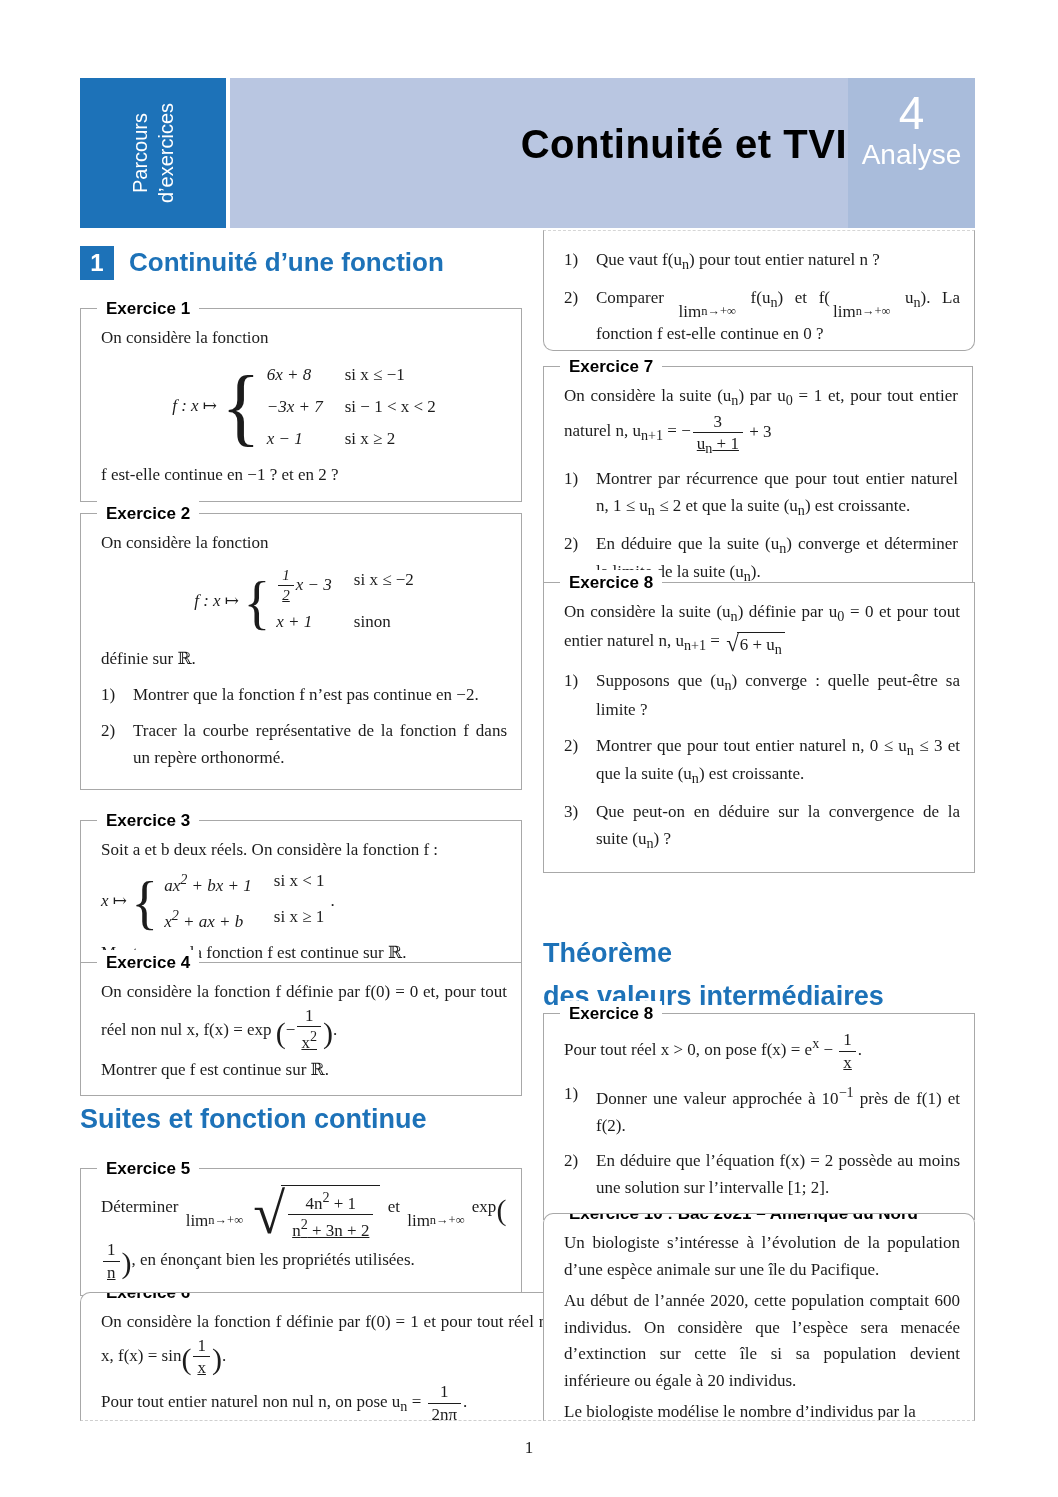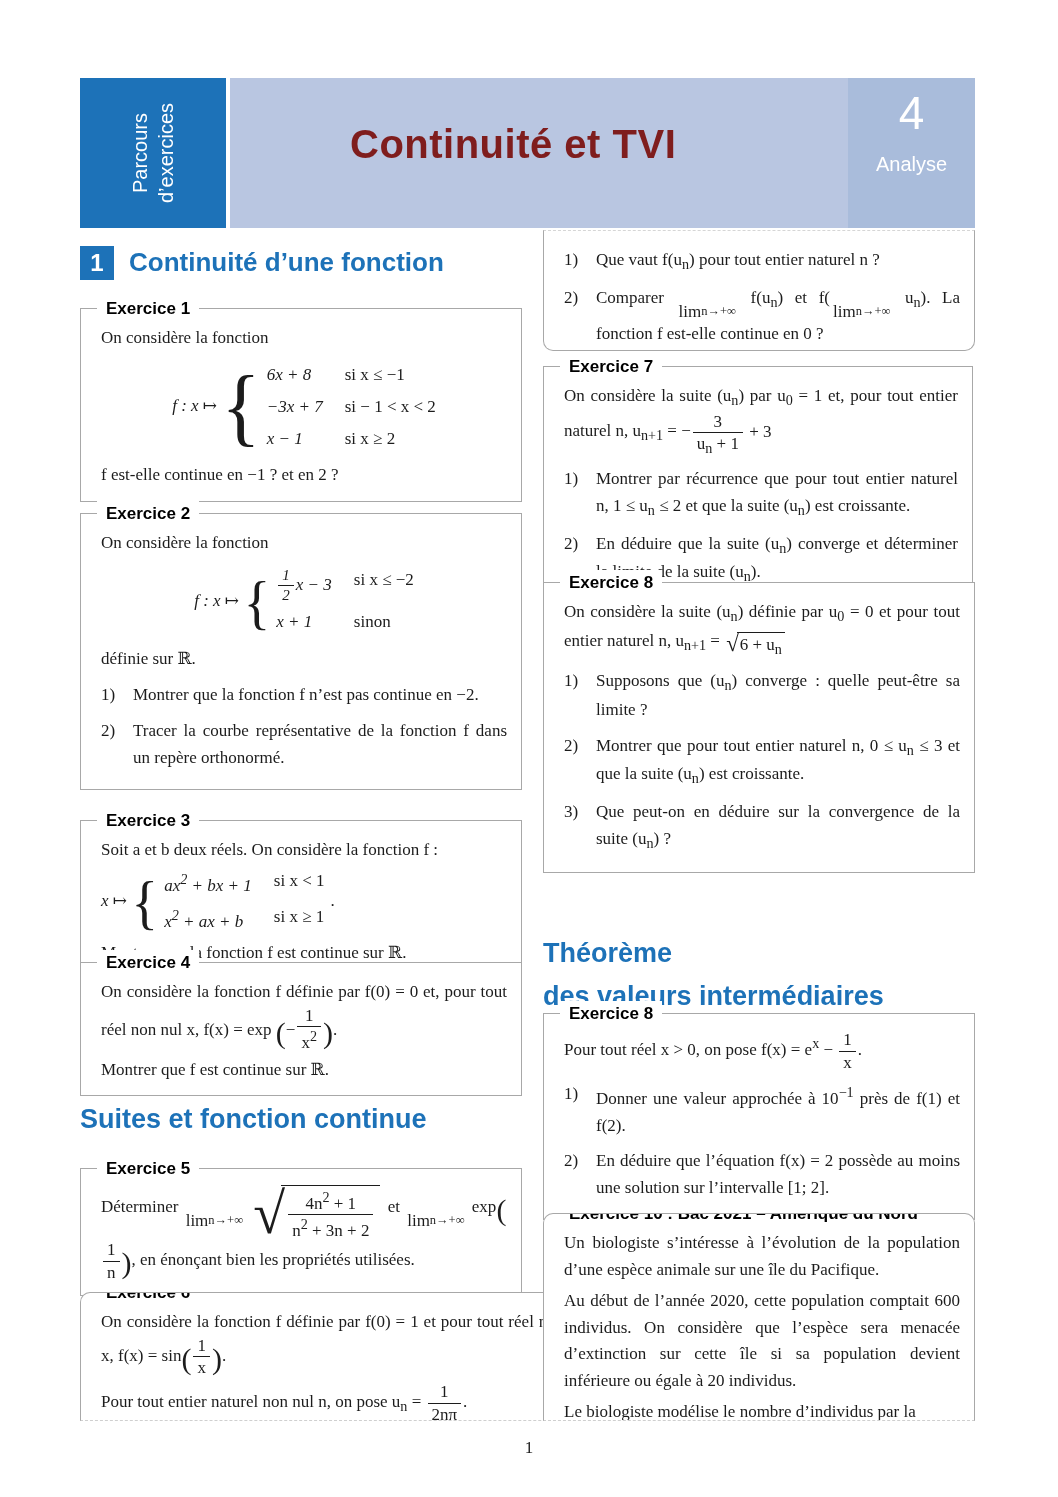--- a/index.html
+++ b/index.html
@@ -24,31 +24,31 @@
   }
   .hdr-side-text{
     transform:rotate(-90deg);color:#fff;text-align:center;white-space:nowrap;
     font:20px/1.3 "Liberation Sans","DejaVu Sans",sans-serif;
   }
   .hdr-banner{
     position:absolute;left:230px;top:78px;width:745px;height:150px;
     background:var(--banner);
   }
   .hdr-title{
-    position:absolute;left:120px;top:42px;width:480px;text-align:left;
-    font:bold 40px/1.2 "Liberation Sans","DejaVu Sans",sans-serif;color:#7f1d1d;
+    position:absolute;left:137px;top:42px;width:480px;text-align:right;
+    font:bold 40px/1.2 "Liberation Sans","DejaVu Sans",sans-serif;color:#000000;
     letter-spacing:0.5px;
   }
   .hdr-chap{
     position:absolute;left:848px;top:78px;width:127px;height:150px;
     background:var(--chapter);color:#fff;text-align:center;
     font-family:"Liberation Sans","DejaVu Sans",sans-serif;
   }
   .hdr-chap-num{font-size:46px;line-height:1.1;margin-top:10px;font-weight:400;}
-  .hdr-chap-sub{font-size:20px;margin-top:14px;font-weight:400;}
+  .hdr-chap-sub{font-size:28px;font-weight:400;}
 
   
   .h-sec{
     position:absolute;display:flex;align-items:center;gap:15px;
     font:bold 26px/1.2 "Liberation Sans","DejaVu Sans",sans-serif;color:var(--accent);
   }
   .secnum{
     width:34px;height:34px;background:var(--accent);color:#fff;
     display:flex;align-items:center;justify-content:center;
     font:bold 24px/1 "Liberation Sans","DejaVu Sans",sans-serif;flex:0 0 auto;
@@ -87,21 +87,21 @@
   .mi{font-style:italic;}
   .dmath{text-align:center;margin:10px 0;}
   .cases{display:inline-flex;align-items:center;gap:6px;vertical-align:middle;}
   .brace{font-weight:400;line-height:0;transform:scaleY(1.05);display:inline-block;}
   .brace.b3{font-size:82px;}
   .brace.b2{font-size:56px;}
   .rows{display:inline-grid;grid-template-columns:auto auto;column-gap:22px;row-gap:5px;text-align:left;}
   .rows .v{font-style:italic;}
   .frac{display:inline-block;vertical-align:-13px;text-align:center;line-height:1.15;margin:0 2px;}
   .frac .fn{display:block;padding:0 4px 1px;border-bottom:1.4px solid currentColor;}
-  .frac .fd{display:block;padding:1px 4px 0;}
+  .frac .fd{display:block;padding:1px 4px 0;text-decoration:underline;}
   .frac.small{font-size:15px;vertical-align:-10px;}
   .lim{display:inline-flex;flex-direction:row;align-items:center;vertical-align:-14px;line-height:1.05;margin:0 3px;}
   .lim .ls{font-size:12.5px;}
   .bigp{font-size:30px;line-height:0;vertical-align:-8px;font-weight:400;}
   .bigsqrt{display:inline-flex;align-items:center;vertical-align:-20px;margin:0 3px;}
   .bigsqrt .sign{font-size:58px;line-height:0;margin-right:-4px;font-weight:400;transform:translateY(1px);}
   .bigsqrt .rdc{border-top:1.6px solid currentColor;padding:3px 5px 0;}
   .bigsqrt .rdc .frac{vertical-align:middle;}
   .isqrt{display:inline-flex;align-items:flex-start;vertical-align:-5px;margin:0 2px;}
   .isqrt .sign{font-size:23px;line-height:1;margin-right:-2px;}

